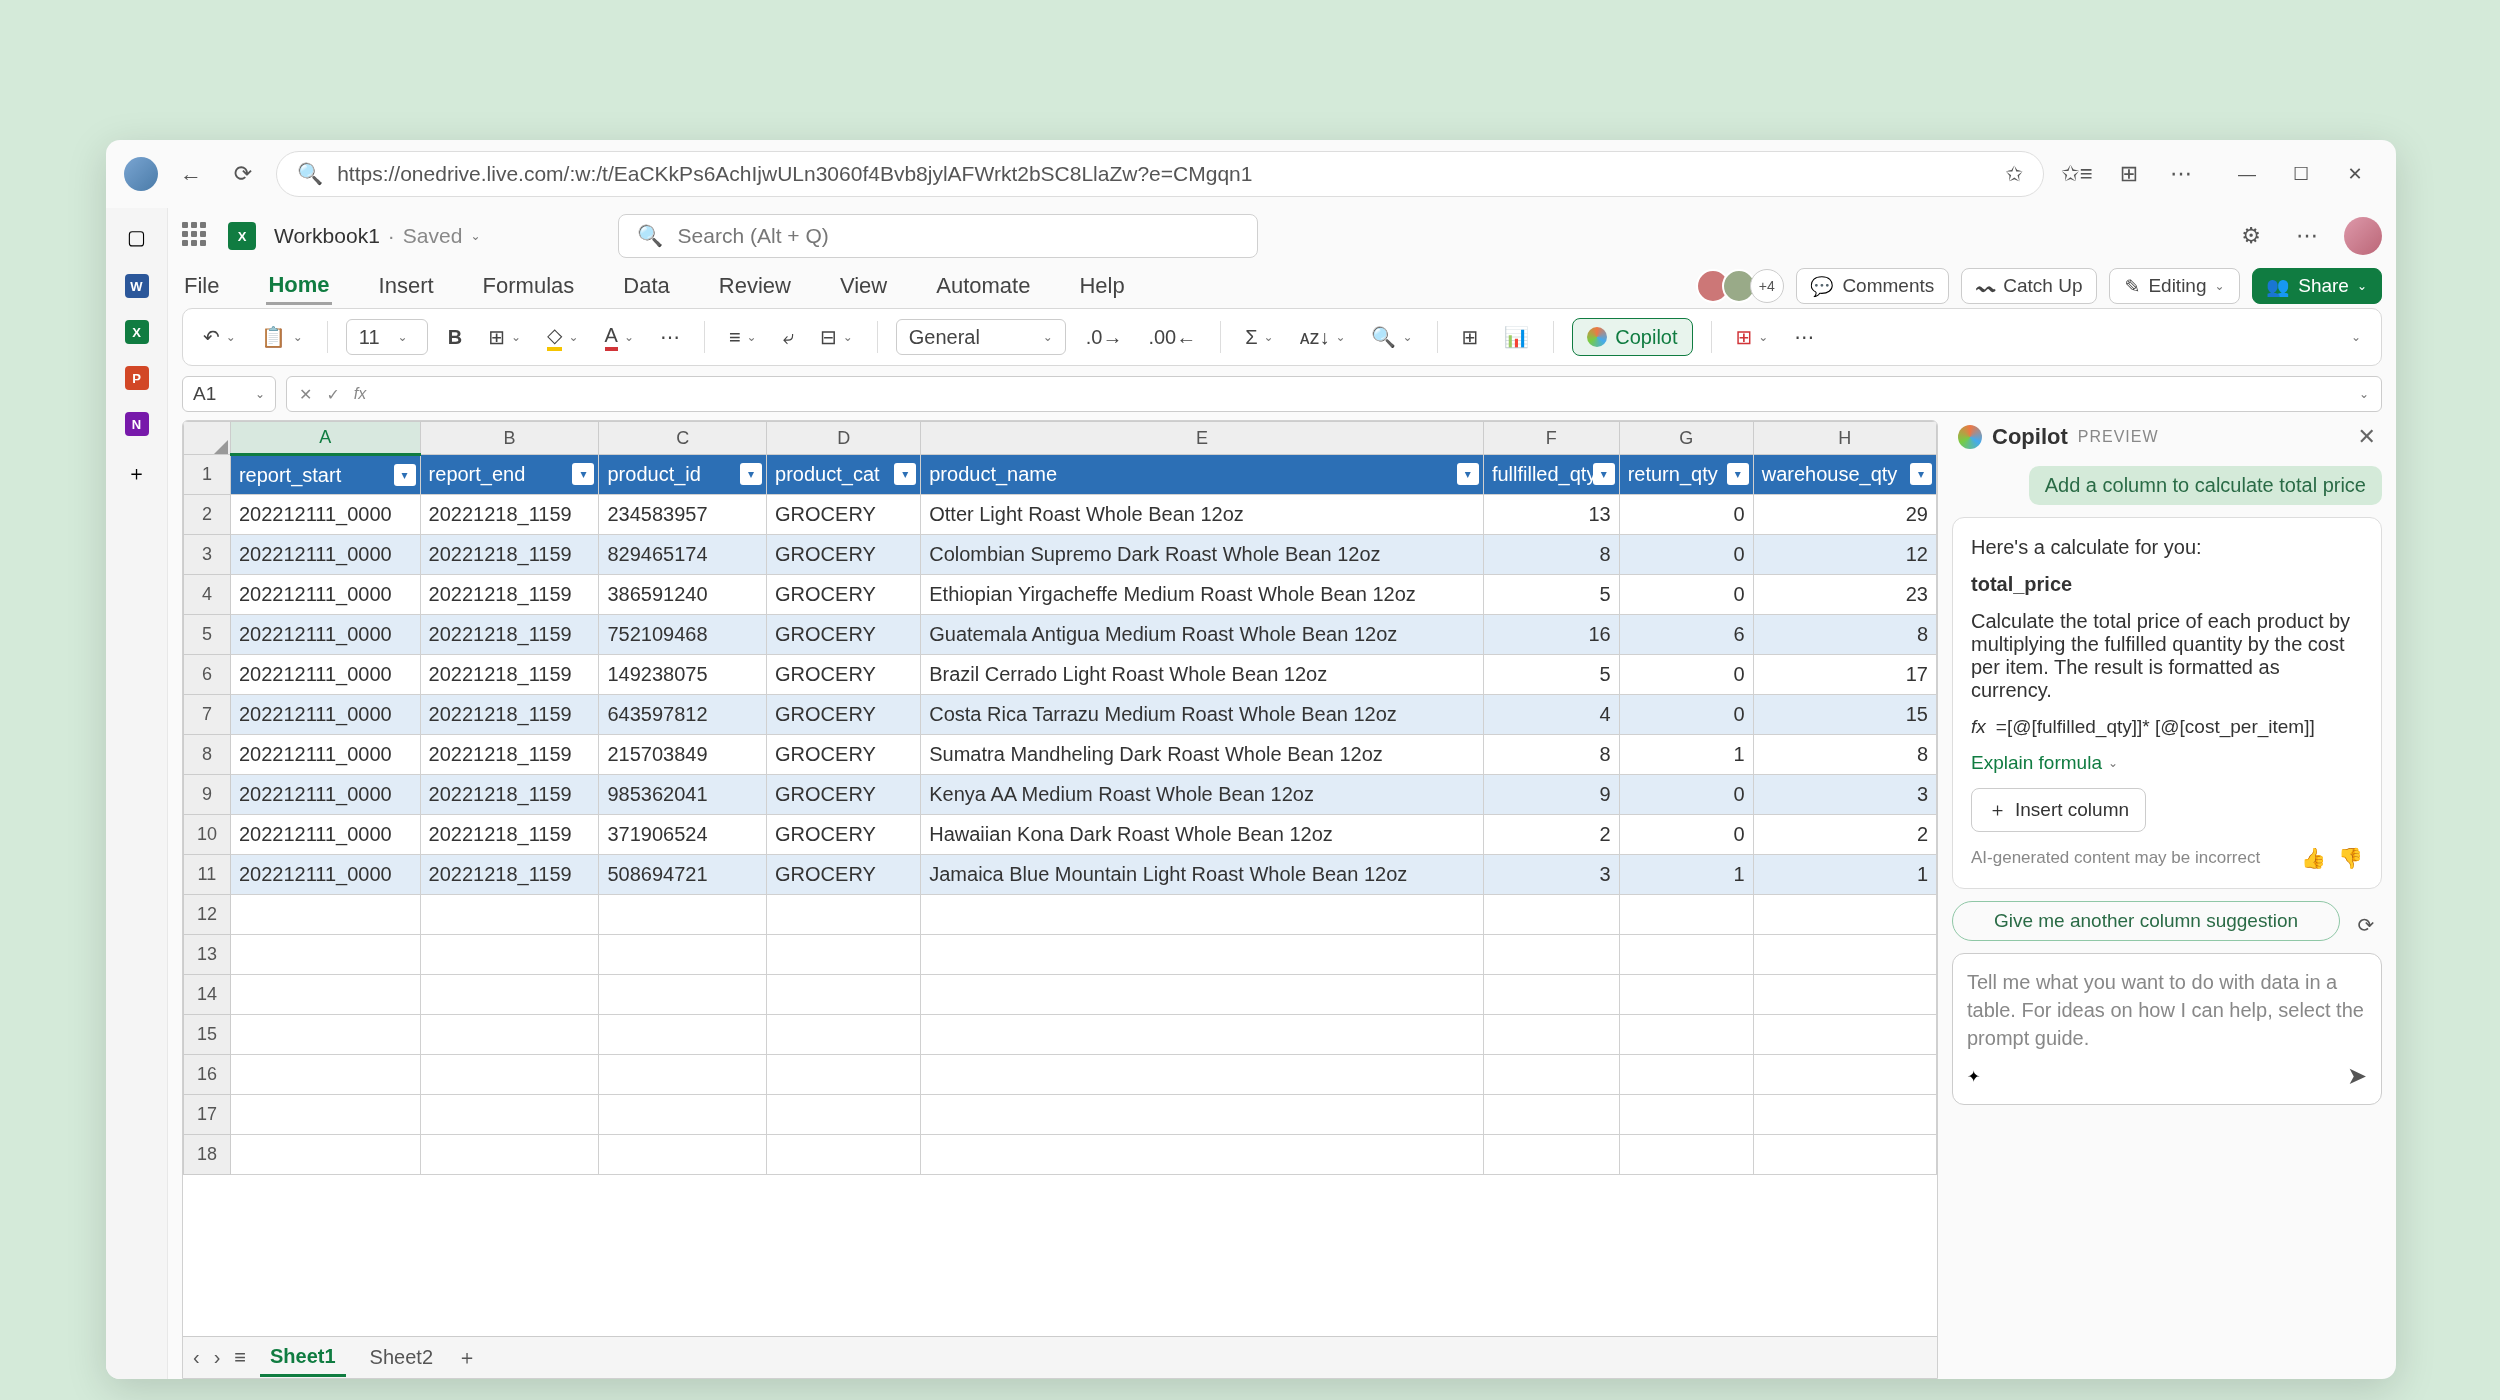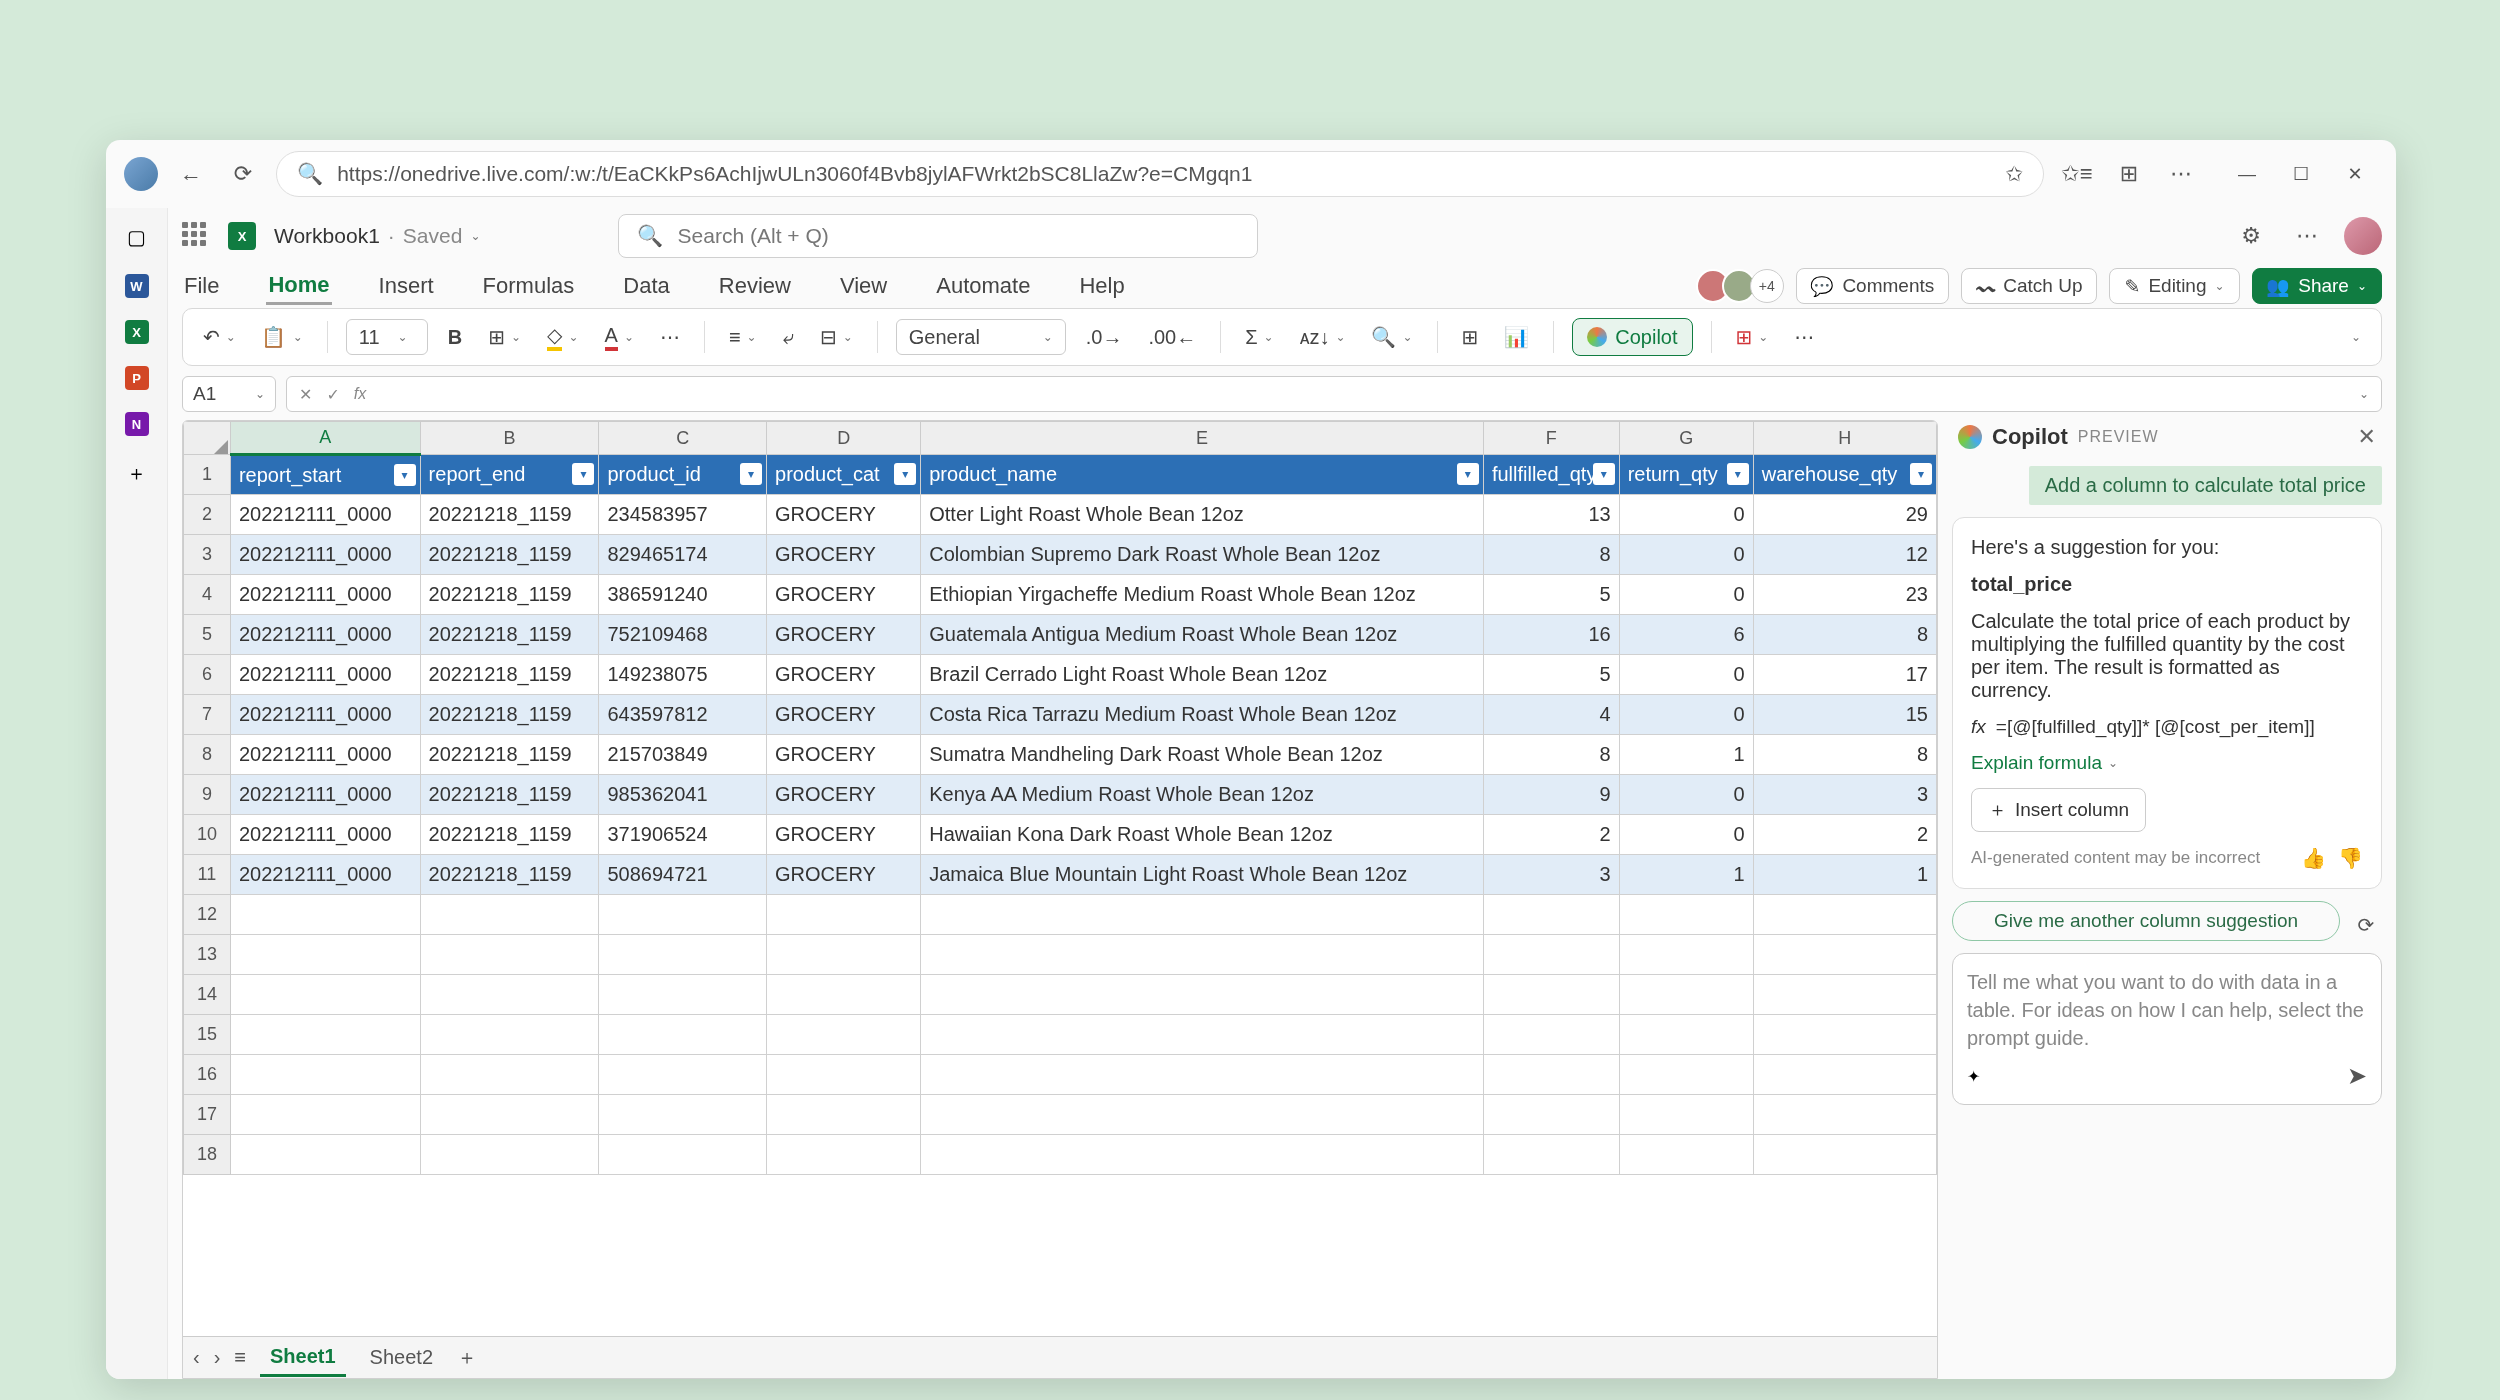--- a/index.html
+++ b/index.html
@@ -55,21 +55,21 @@
 .col-A{width:156px}.col-B{width:144px}.col-C{width:150px}.col-D{width:138px}.col-E{width:452px}.col-F{width:110px}.col-G{width:120px}.col-H{width:164px}
 .sheet-tabs{height:42px;border-top:1px solid #ccc;display:flex;align-items:center;padding:0 10px;gap:14px;font-size:20px;color:#555;background:#f5f5f5}
 .stab{padding:6px 10px;cursor:pointer}
 .stab.active{color:#107c41;font-weight:600;border-bottom:3px solid #107c41}
 .copilot-panel{width:430px;display:flex;flex-direction:column;gap:12px}
 .cp-head{display:flex;align-items:center;gap:10px;padding:4px 6px}
 .cp-logo{width:24px;height:24px;border-radius:50%;background:conic-gradient(#e74,#4ae,#7c4,#e74)}
 .cp-title{font-size:22px;font-weight:600;color:#333}
 .cp-badge{font-size:16px;color:#888;letter-spacing:1px}
 .cp-close{margin-left:auto;font-size:22px;color:#666;cursor:pointer}
-.cp-chip{align-self:flex-end;background:#d4ead9;color:#2a6b46;padding:8px 16px;border-radius:2px;font-size:20px}
+.cp-chip{align-self:flex-end;background:#d4ead9;color:#2a6b46;padding:8px 16px;border-radius:10px;font-size:20px}
 .cp-card{border:1px solid #ddd;border-radius:12px;padding:18px;background:#fff;font-size:20px;color:#333;display:flex;flex-direction:column;gap:14px}
 .cp-formula{font-family:Consolas,monospace;font-size:19px;display:flex;gap:10px}
 .cp-link{color:#107c41;font-size:19px;display:flex;align-items:center;gap:6px;cursor:pointer}
 .cp-insert{align-self:flex-start;border:1px solid #ccc;border-radius:8px;padding:8px 16px;display:flex;align-items:center;gap:8px;font-size:19px;cursor:pointer}
 .cp-foot{display:flex;align-items:center;font-size:17px;color:#888}
 .cp-foot .thumbs{margin-left:auto;display:flex;gap:12px;font-size:20px;color:#888}
 .cp-suggest-row{display:flex;gap:10px;align-items:flex-end}
 .cp-suggest{flex:1;border:1px solid #8fc7a6;color:#2a6b46;border-radius:20px;padding:8px 16px;font-size:19px;text-align:center;cursor:pointer}
 .cp-refresh{width:32px;height:32px;display:flex;align-items:center;justify-content:center;color:#555;cursor:pointer;font-size:20px}
 .cp-input{border:1px solid #ccc;border-radius:12px;padding:14px;background:#fff;display:flex;flex-direction:column;gap:10px}
@@ -462,21 +462,21 @@
 
     <div class="copilot-panel">
      <div class="cp-head">
       <div class="cp-logo"></div>
       <div class="cp-title">Copilot</div>
       <div class="cp-badge">PREVIEW</div>
       <div class="cp-close">✕</div>
      </div>
      <div class="cp-chip">Add a column to calculate total price</div>
      <div class="cp-card">
-      <div>Here's a suggestion for you:</div>
+      <div>Here's a calculate for you:</div>
       <div style="font-weight:600">total_price</div>
       <div>Calculate the total price of each product by multiplying the fulfilled quantity by the cost per item. The result is formatted as currency.</div>
       <div class="cp-formula">
         <span style="font-style:italic">fx</span>
         <span>=[@[fulfilled_qty]]* [@[cost_per_item]]</span>
       </div>
       <div class="cp-link">
                 <span>Explain formula</span>
                 <span class="chev">⌄</span>
               </div>

